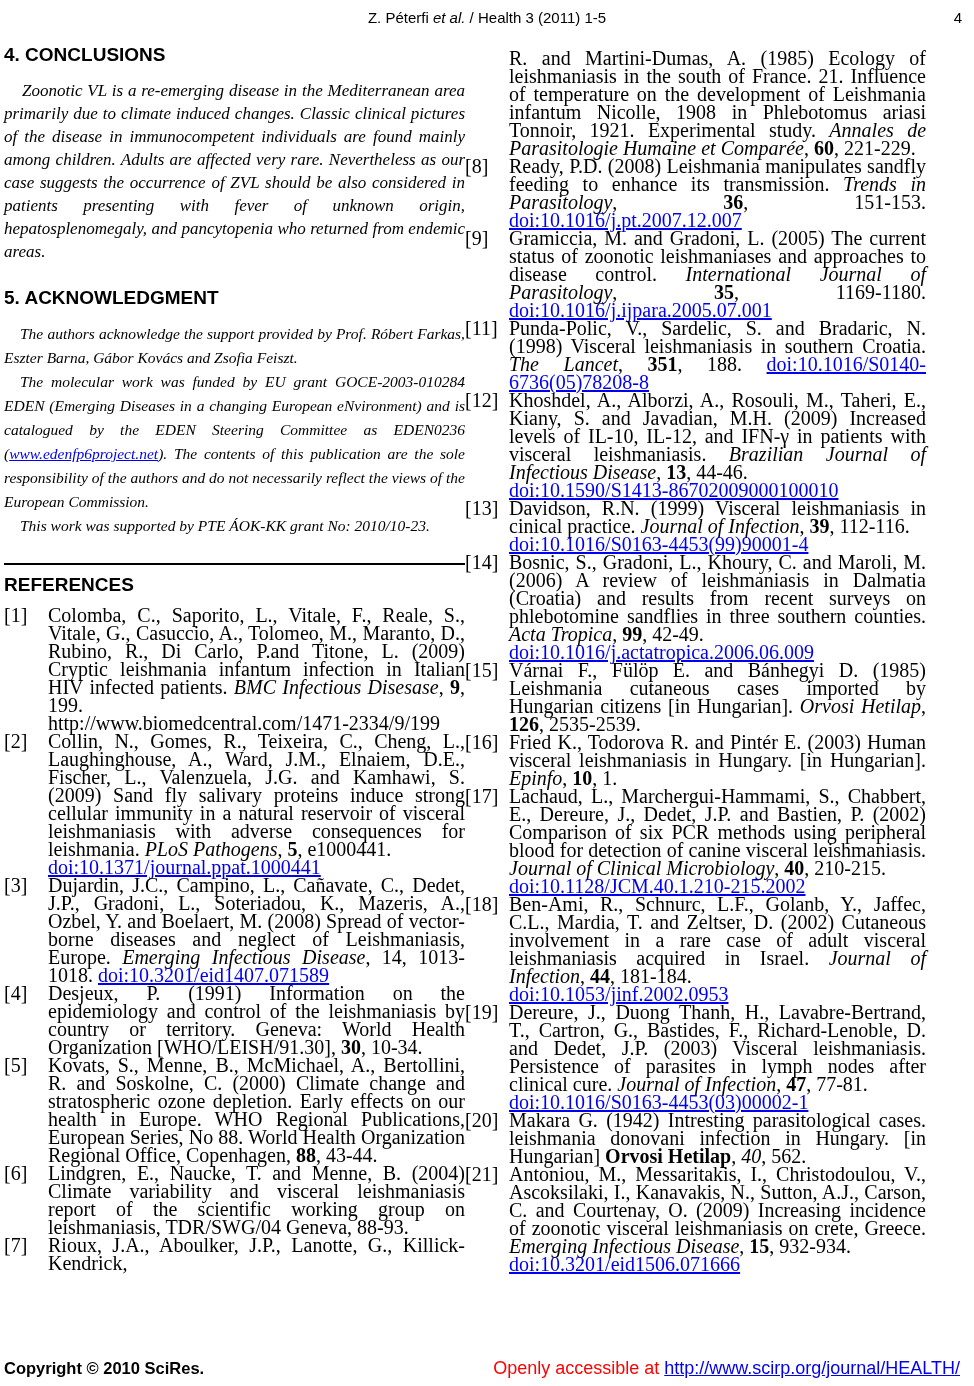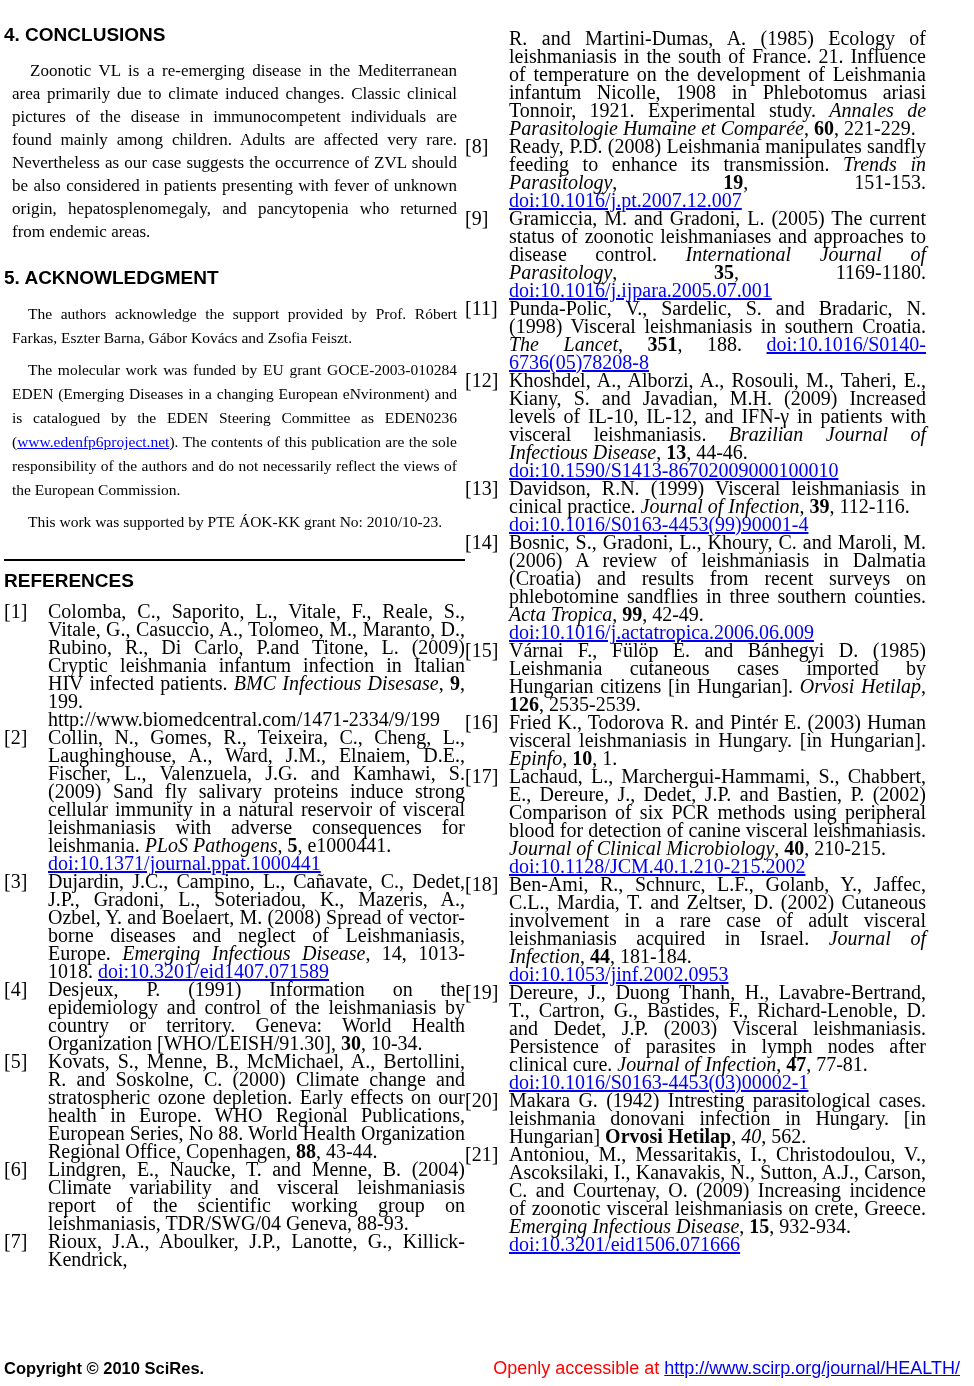--- a/index.html
+++ b/index.html
@@ -20,21 +20,21 @@
   .hdr{position:relative;font-family:"Liberation Sans",sans-serif;font-size:15px;text-align:center;height:20px;}
   .hdr-page{position:absolute;right:8px;top:0;}
   .cols{display:flex;margin-top:15px;}
   .col{width:461px;box-sizing:border-box;}
   h2{
     font-family:"Liberation Sans",sans-serif;font-size:19px;font-weight:bold;
     margin:0 0 13px;padding:0;
   }
   h2.ack{margin-top:24px;}
   h2.refs{margin:9px 0 10px;}
-  p{margin:8px;text-align:justify;}
+  p{margin:0;text-align:justify;font-style:italic;}
   .body-lg{font-size:17px;line-height:23px;text-indent:18px;}
   .body-sm{font-size:15.5px;line-height:24px;text-indent:16px;}
   .rule{border-top:2px solid #000;margin-top:25px;height:0;}
   .reflist{font-size:20px;line-height:18px;}
   .ref{display:flex;}
   .num{flex:0 0 44px;}
   .txt{flex:1;text-align:justify;}
   .col.right .reflist{padding-top:5px;}
   .ftr{
     position:absolute;left:4px;right:14px;bottom:7px;
@@ -43,20 +43,24 @@
   }
   .ftr-left{font-weight:bold;font-size:16.5px;}
   .ftr-right{font-size:18px;}
   .red{color:var(--accent_red);}
 </style>
 </head>
 <body>
 
 <div class="page">
 
+  <div class="hdr">
+    <span class="hdr-title"><span>Z. Péterfi </span><span class="i">et al.</span><span> / Health 3 (2011) 1-5</span></span>
+    <span class="hdr-page">4</span>
+  </div>
 
   <div class="cols">
 
     <div class="col left">
       <h2>4. CONCLUSIONS</h2>
       <p class="body-lg">Zoonotic VL is a re-emerging disease in the Mediterranean area primarily due to climate induced changes. Classic clinical pictures of the disease in immunocompetent individuals are found mainly among children. Adults are affected very rare. Nevertheless as our case suggests the occurrence of ZVL should be also considered in patients presenting with fever of unknown origin, hepatosplenomegaly, and pancytopenia who returned from endemic areas.</p>
 
       <h2 class="ack">5. ACKNOWLEDGMENT</h2>
       <p class="body-sm"><span>The authors acknowledge the support provided by Prof. Róbert Farkas, Eszter Barna, Gábor Kovács and Zsofia Feiszt.</span></p>
       <p class="body-sm"><span>The molecular work was funded by EU grant GOCE-2003-010284 EDEN (Emerging Diseases in a changing European eNvironment) and is catalogued by the EDEN Steering Committee as EDEN0236 (</span><a href="#" class="lnk">www.edenfp6project.net</a><span>). The contents of this publication are the sole responsibility of the authors and do not necessarily reflect the views of the European Commission.</span></p>
@@ -97,21 +101,21 @@
     </div>
 
     <div class="col right">
       <div class="reflist">
           <div class="ref">
             <div class="num"></div>
             <div class="txt"><span>R. and Martini-Dumas, A. (1985) Ecology of leishmaniasis in the south of France. 21. Influence of temperature on the development of Leishmania infantum Nicolle, 1908 in Phlebotomus ariasi Tonnoir, 1921. Experimental study. </span><span class="i">Annales de Parasitologie Humaine et Comparée</span><span>, </span><span class="b">60</span><span>, 221-229.</span></div>
           </div>
           <div class="ref">
             <div class="num">[8]</div>
-            <div class="txt"><span>Ready, P.D. (2008) Leishmania manipulates sandfly feeding to enhance its transmission. </span><span class="i">Trends in Parasitology</span><span>, </span><span class="b">19</span><span>, 151-153. </span><a href="#" class="lnk">doi:10.1016/j.pt.2007.12.007</a></div>
+            <div class="txt"><span>Ready, P.D. (2008) Leishmania manipulates sandfly feeding to enhance its transmission. </span><span class="i">Trends in Parasitology</span><span>, </span><span class="b">36</span><span>, 151-153. </span><a href="#" class="lnk">doi:10.1016/j.pt.2007.12.007</a></div>
           </div>
           <div class="ref">
             <div class="num">[9]</div>
             <div class="txt"><span>Gramiccia, M. and Gradoni, L. (2005) The current status of zoonotic leishmaniases and approaches to disease control. </span><span class="i">International Journal of Parasitology</span><span>, </span><span class="b">35</span><span>, 1169-1180. </span><a href="#" class="lnk">doi:10.1016/j.ijpara.2005.07.001</a></div>
           </div>
           <div class="ref">
             <div class="num">[11]</div>
             <div class="txt"><span>Punda-Polic, V., Sardelic, S. and Bradaric, N. (1998) Visceral leishmaniasis in southern Croatia. </span><span class="i">The Lancet</span><span>, </span><span class="b">351</span><span>, 188. </span><a href="#" class="lnk">doi:10.1016/S0140-6736(05)78208-8</a></div>
           </div>
           <div class="ref">

